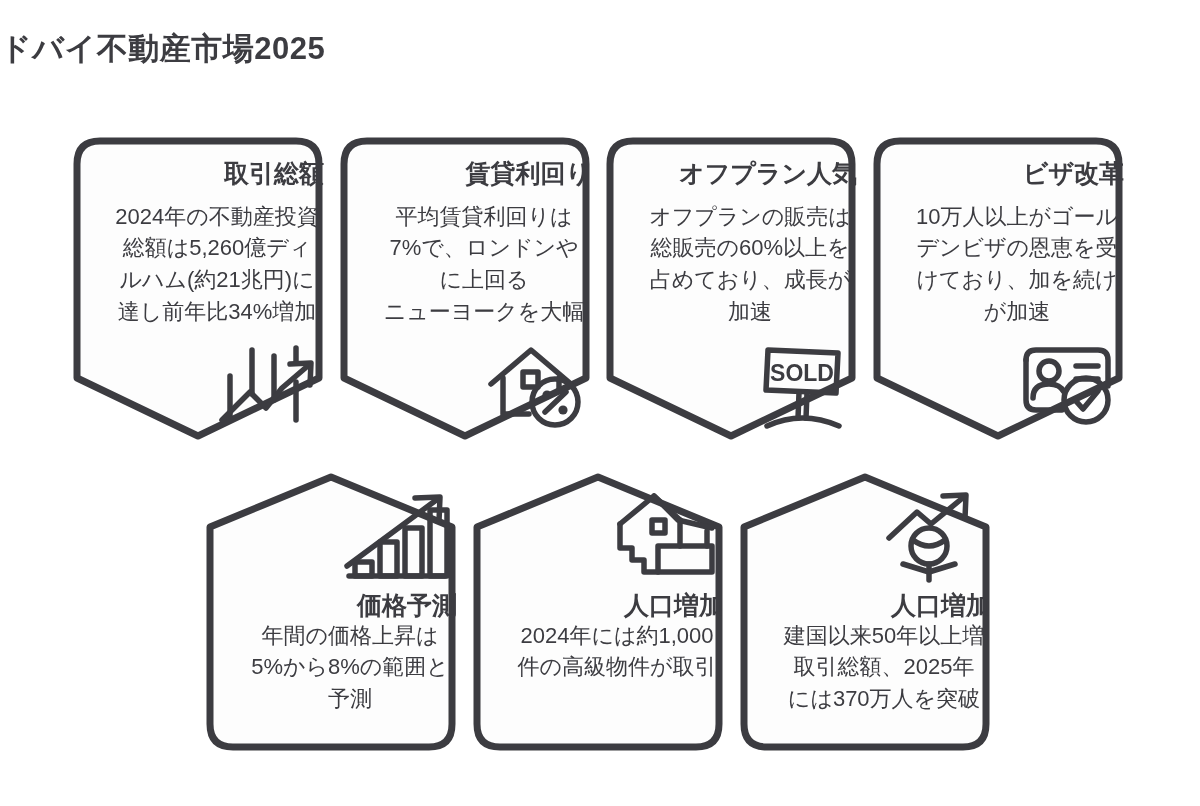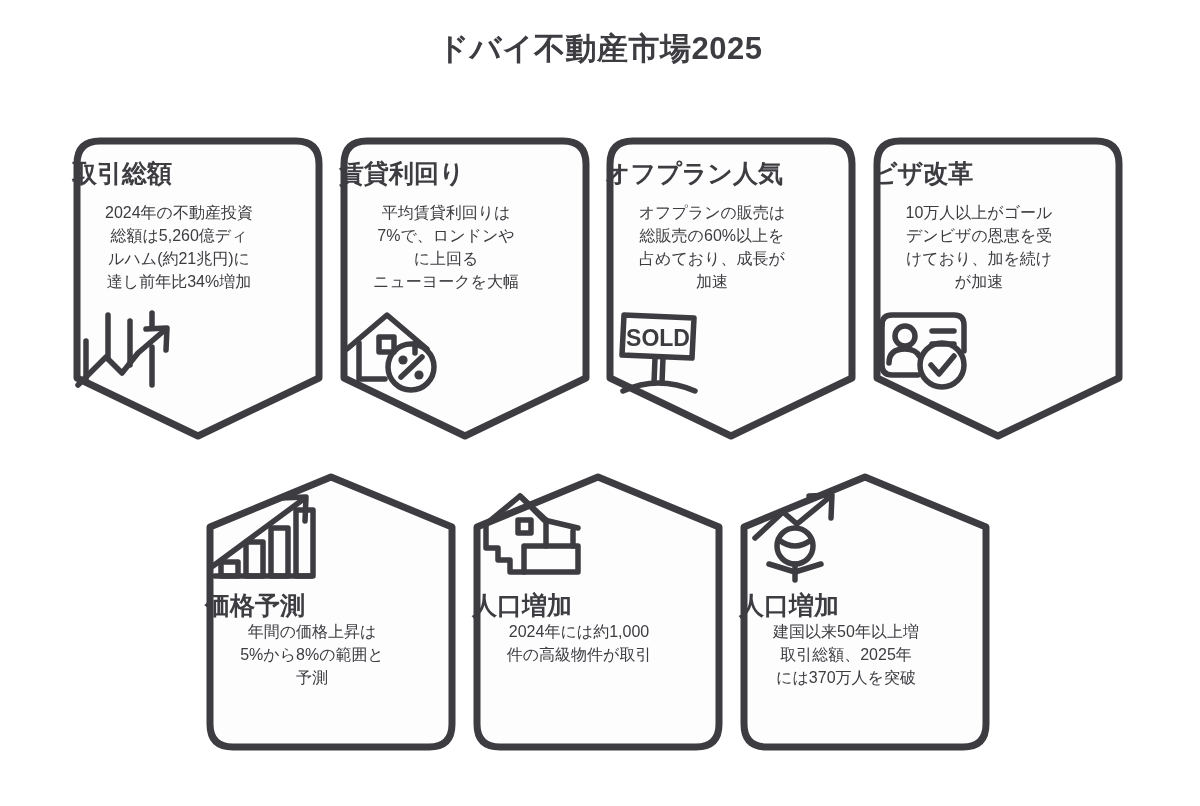--- a/index.html
+++ b/index.html
@@ -14,21 +14,21 @@
     overflow: hidden;
     font-family: "Liberation Sans", "DejaVu Sans", sans-serif;
     color: #3c3c41;
   }
 
   #page-title {
     position: absolute;
     top: 28px;
     left: 0;
     width: 1200px;
-    text-align: center;
+    text-align: left;
     font-size: 31px;
     font-weight: bold;
     letter-spacing: 0.5px;
     color: #3c3c41;
   }
 
   .card {
     position: absolute;
     box-sizing: border-box;
   }
@@ -41,35 +41,35 @@
     inset: 0;
     width: 100%;
     height: 100%;
     display: block;
   }
   .card .content {
     position: absolute;
     inset: 0;
     display: flex;
     flex-direction: column;
-    align-items: flex-start;
+    align-items: flex-end;
   }
 
   
   .card.top { width: 252px; height: 305px; top: 136px; }
   .card.top .content { padding-top: 24px; }
   .card.top .card-title {
     font-size: 25px;
     font-weight: bold;
     line-height: 1.1;
     margin-bottom: 13px;
     color: #3c3c41;
   }
   .card.top .card-body {
-    font-size: 16px;
+    font-size: 22px;
     line-height: 1.45;
     text-align: center;
     width: 214px;
     color: #3c3c41;
   }
   .card.top .icon-box {
     margin-top: 14px;
     width: 108px;
     height: 86px;
   }
@@ -82,21 +82,21 @@
     height: 96px;
     margin-bottom: 6px;
   }
   .card.bottom .card-title {
     font-size: 25px;
     font-weight: bold;
     line-height: 1.1;
     color: #3c3c41;
   }
   .card.bottom .card-body {
-    font-size: 16px;
+    font-size: 22px;
     line-height: 1.45;
     text-align: center;
     width: 214px;
     color: #3c3c41;
   }
 
   .icon-box svg { width: 100%; height: 100%; display: block; overflow: visible; }
   .ic {
     fill: none;
     stroke: #3c3c41;

